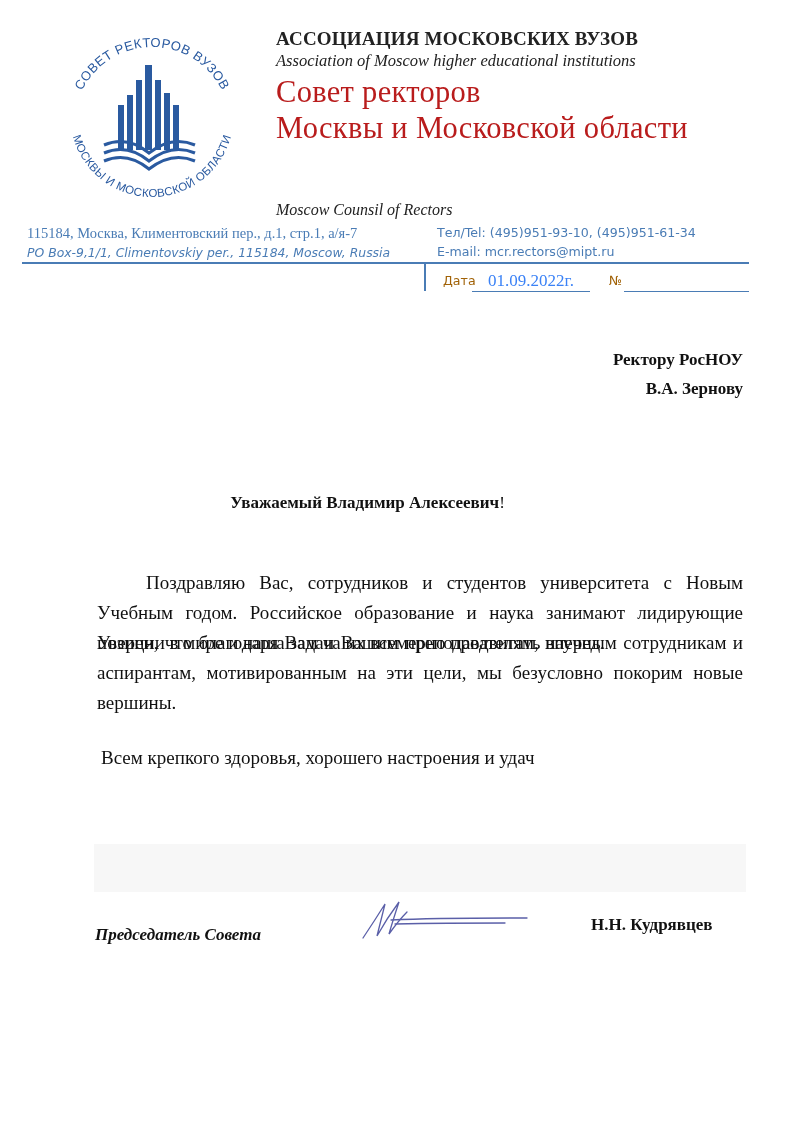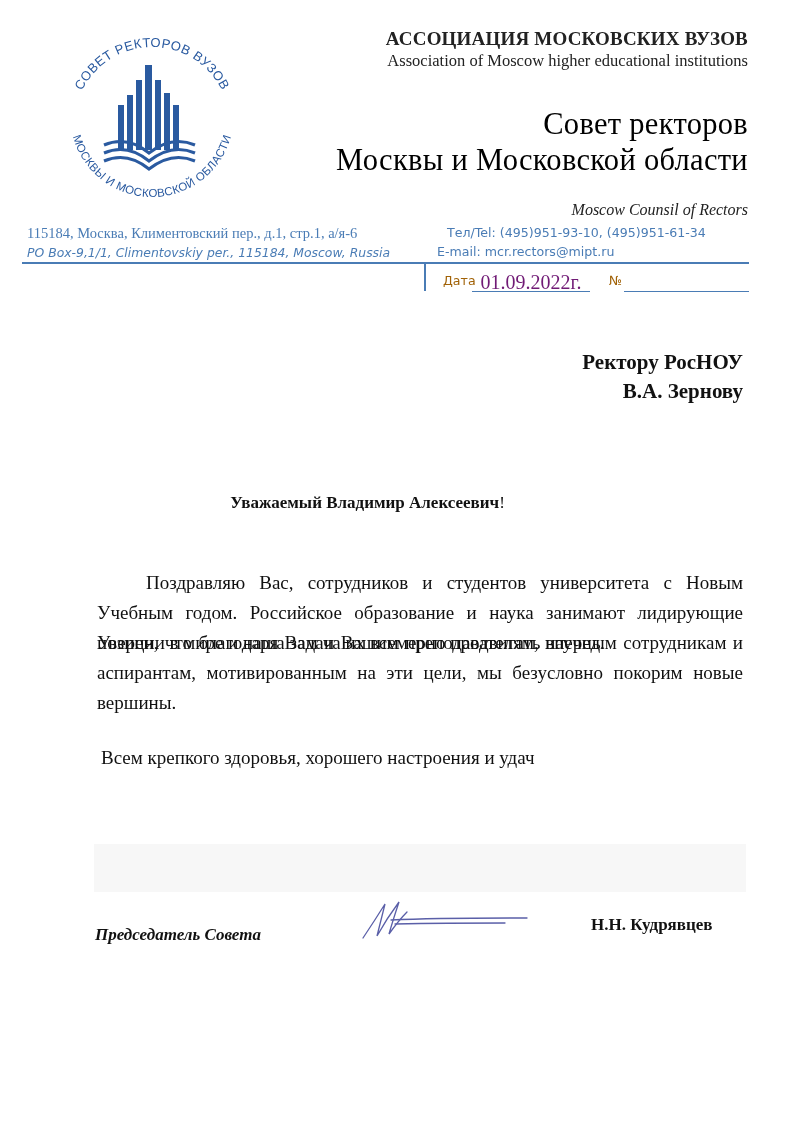--- a/index.html
+++ b/index.html
@@ -1,37 +1,37 @@
 <!DOCTYPE html>
 <html><head>
 <meta charset="utf-8">
 <style>
   html, body { margin: 0; padding: 0; background: #ffffff; }
   body { width: 800px; height: 1131px; position: relative; overflow: hidden; font-family: "Liberation Serif", serif; color: #111; }
   .abs { position: absolute; }
   .logo { left: 52px; top: 25px; width: 200px; height: 175px; }
-  .hdr-center { left: 288px; width: 460px; text-align: right; }
+  .hdr-center { left: 276px; width: 460px; text-align: left; }
   .assoc-ru { top: 28px; font-size: 19px; font-weight: bold; letter-spacing: 0.2px; color: #222; }
-  .assoc-en { top: 51px; font-size: 16.5px; color: #222; }
-  .council { top: 74px; font-size: 30.5px; line-height: 36px; color: #000000; letter-spacing: 0.3px; margin-top: 32px; }
+  .assoc-en { top: 51px; font-size: 16.5px; font-style: italic; color: #222; }
+  .council { top: 74px; font-size: 30.5px; line-height: 36px; color: #b91c1c; letter-spacing: 0.3px; }
   .council-en { top: 184px; font-size: 16px; font-style: italic; color: #222; margin-top: 17px; }
   .contact { font-family: "DejaVu Sans", sans-serif; font-size: 12.6px; color: #4a7cb5; white-space: nowrap; }
   .addr-ru { left: 27px; top: 225px; font-family: "Liberation Serif", serif; font-size: 14.5px; }
   .addr-en { left: 27px; top: 245px; font-style: italic; font-size: 12.4px; }
-  .tel { left: 437px; top: 225px; margin-left: 10px; }
+  .tel { left: 437px; top: 225px; }
   .email { left: 437px; top: 244px; }
   .rule-top { left: 22px; top: 262px; width: 727px; height: 1.5px; background: #4a7cb5; }
   .rule-vert { left: 424px; top: 263px; width: 1.5px; height: 28px; background: #4a7cb5; }
   .date-row { top: 273px; font-family: "DejaVu Sans", sans-serif; font-size: 12.6px; color: #a16207; }
   .date-label { left: 443px; }
-  .date-value { left: 472px; width: 118px; text-align: center; top: 271px; font-family: "Liberation Serif", serif; font-size: 20px; color: #701a75; }
+  .date-value { left: 472px; width: 118px; text-align: center; top: 271px; font-family: "Liberation Serif", serif; font-size: 17px; color: #3b82f6; }
   .date-underline { left: 472px; top: 291px; width: 118px; height: 1px; background: #4a7cb5; }
   .num-label { left: 609px; }
   .num-underline { left: 624px; top: 291px; width: 125px; height: 1px; background: #4a7cb5; }
-  .addressee { right: 57px; text-align: left; font-size: 21px; font-weight: bold; }
+  .addressee { right: 57px; text-align: left; font-size: 17px; font-weight: bold; }
   .addr-1 { top: 350px; }
   .addr-2 { top: 379px; }
   .salutation { left: 0; width: 735px; text-align: center; top: 493px; font-size: 17px; font-weight: bold; }
   .salutation .excl { font-weight: normal; }
   .body-text { left: 97px; width: 646px; font-size: 19px; line-height: 30px; text-align: justify; }
   .p1 { top: 568px; text-indent: 49px; }
   .p2 { top: 628px; }
   .p3 { top: 743px; left: 101px; }
   .sig-band { left: 94px; top: 844px; width: 652px; height: 48px; background: #f7f7f7; }
   .sig-title { left: 95px; top: 925px; font-size: 17px; font-weight: bold; font-style: italic; }
@@ -73,21 +73,21 @@
 </div>
 
 <div class="abs hdr-center assoc-ru">АССОЦИАЦИЯ МОСКОВСКИХ ВУЗОВ</div>
 <div class="abs hdr-center assoc-en">Association of Moscow higher educational institutions</div>
 <div class="abs hdr-center council">
   <div>Совет ректоров</div>
   <div>Москвы и Московской области</div>
 </div>
 <div class="abs hdr-center council-en">Moscow Counsil of Rectors</div>
 
-<div class="abs contact addr-ru">115184, Москва, Климентовский пер., д.1, стр.1, а/я-6</div>
+<div class="abs contact addr-ru">115184, Москва, Климентовский пер., д.1, стр.1, а/я-7</div>
 <div class="abs contact addr-en">PO Box-9,1/1, Climentovskiy per., 115184, Moscow, Russia</div>
 <div class="abs contact tel">Тел/Tel: (495)951-93-10, (495)951-61-34</div>
 <div class="abs contact email">E-mail: mcr.rectors@mipt.ru</div>
 <div class="abs rule-top"></div>
 <div class="abs rule-vert"></div>
 
 <div class="abs date-row date-label">Дата</div>
 <div class="abs date-value">01.09.2022г.</div>
 <div class="abs date-underline"></div>
 <div class="abs date-row num-label">№</div>

